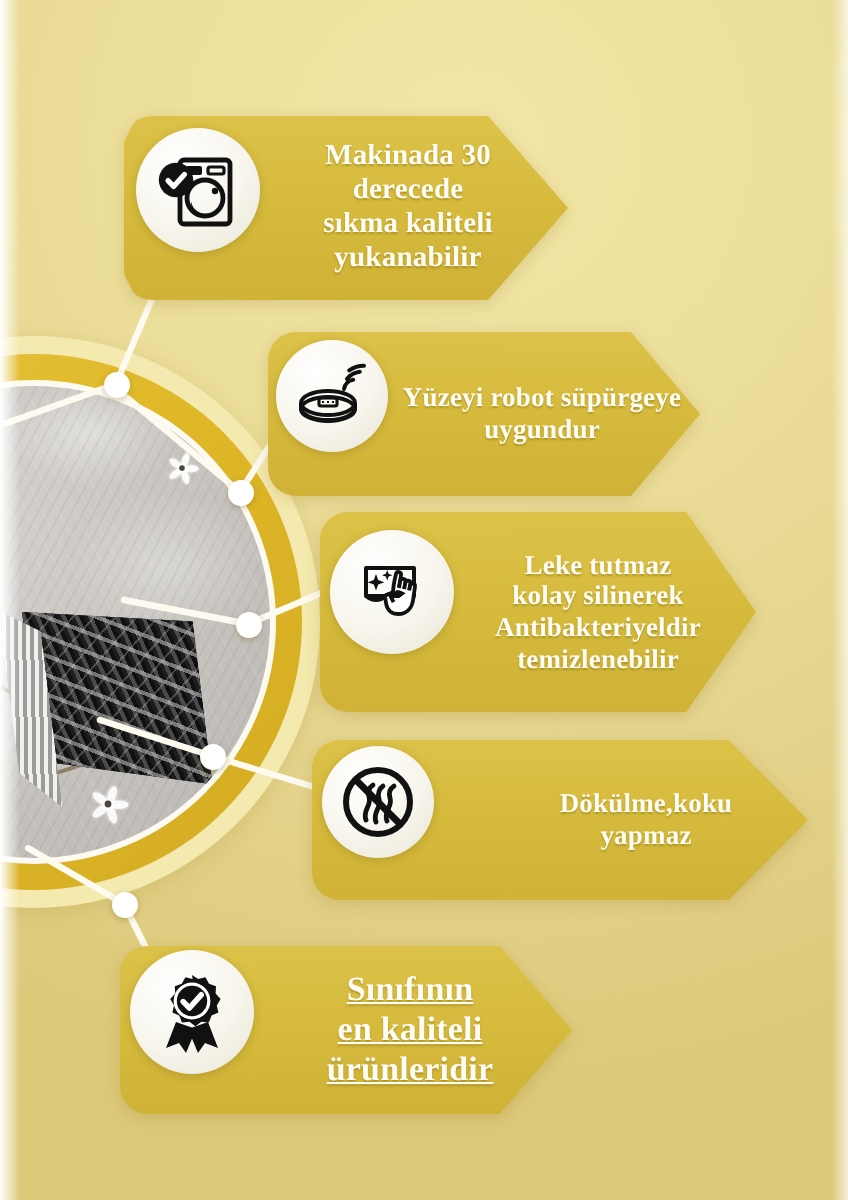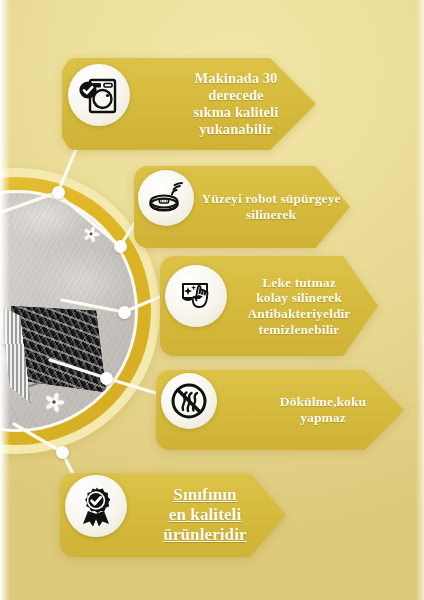--- a/index.html
+++ b/index.html
@@ -146,21 +146,20 @@
     z-index:7;
   }
   .iconcircle svg{display:block;}
 
   
   #badge-wash{left:62px;top:58px;}
   #badge-wash .plate{
     width:222px;height:74px;border-radius:16px 0 0 16px;
     clip-path:polygon(0 14%,0 86%, 3% 100%, 82% 100%, 100% 50%, 82% 0, 3% 0);
     border-radius:14px;
-    padding-left:32px;
   }
   #badge-wash .label{font-size:14.5px;margin-left:62px;width:150px;}
   #badge-wash .iconcircle{left:6px;top:6px;width:62px;height:62px;}
 
   #badge-robot{left:134px;top:166px;}
   #badge-robot .plate{
     width:216px;height:64px;
     clip-path:polygon(0 0, 84% 0, 100% 50%, 84% 100%, 0 100%);
     border-radius:14px;
   }
@@ -286,21 +285,21 @@
         <circle cx="11" cy="17" r="8.6" fill="#111"></circle>
         <path d="M7 17.3 l2.8 2.9 l5.4 -6" fill="none" stroke="#fff" stroke-width="2.6" stroke-linecap="round" stroke-linejoin="round"></path>
       </svg>
     </div>
   </div>
 
   <div class="badge" id="badge-robot">
     <div class="plate">
       <div class="label">
         <div>Yüzeyi robot süpürgeye</div>
-        <div>silinerek</div>
+        <div>uygundur</div>
       </div>
     </div>
     <div class="iconcircle">
       <svg width="40" height="40" viewBox="0 0 40 40">
         <ellipse cx="18" cy="26.5" rx="13.5" ry="6" fill="none" stroke="#111" stroke-width="2"></ellipse>
         <path d="M4.5 23.5 v2.5 a13.5 6 0 0 0 27 0 v-2.5" fill="none" stroke="#111" stroke-width="2"></path>
         <ellipse cx="18" cy="23.5" rx="13.5" ry="6" fill="none" stroke="#111" stroke-width="2"></ellipse>
         <rect x="13.5" y="21" width="9" height="4" rx="1" fill="none" stroke="#111" stroke-width="1.6"></rect>
         <path d="M15 23 h1 M17.5 23 h1 M20 23 h1" stroke="#111" stroke-width="1.1"></path>
         <path d="M26 16.5 a5.5 5.5 0 0 1 4.6 -4.6" fill="none" stroke="#111" stroke-width="2" stroke-linecap="round"></path>

